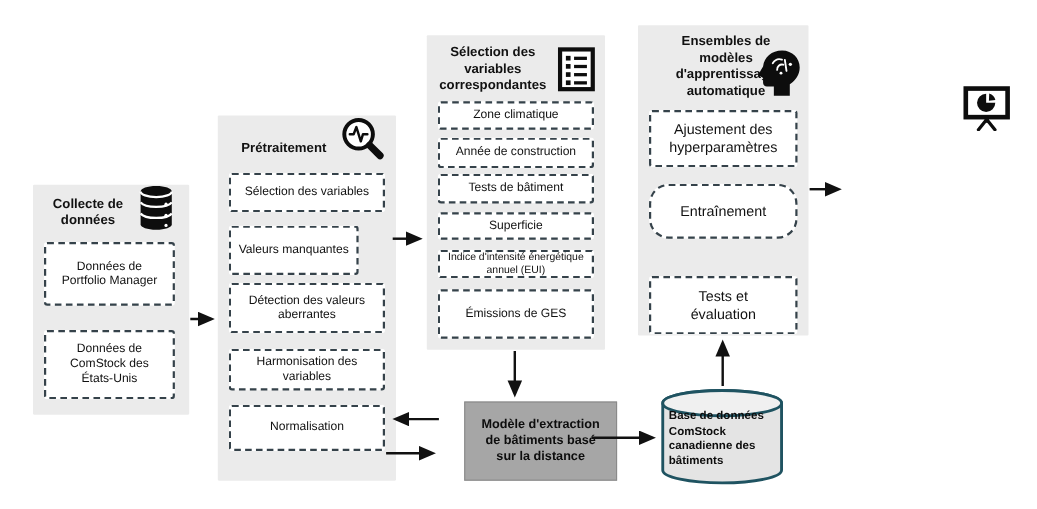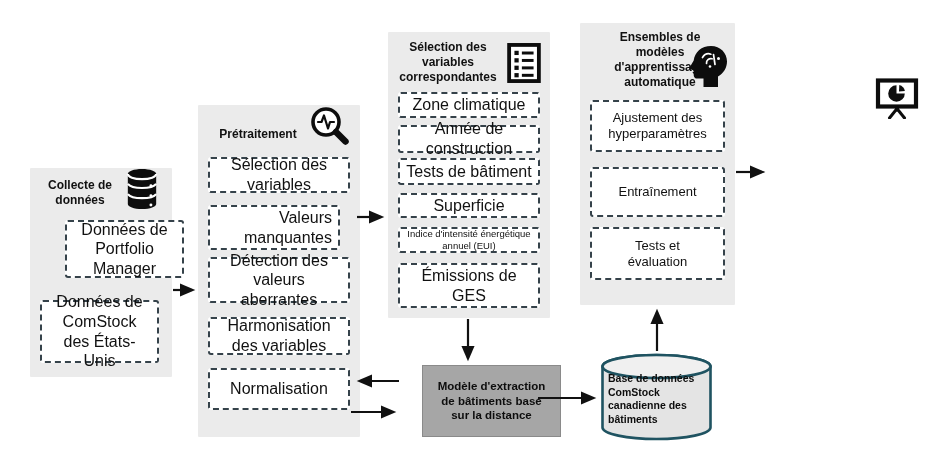--- a/index.html
+++ b/index.html
@@ -11,26 +11,26 @@
     position:absolute;background:#ebebeb;border-radius:1px;
   }
   .stage-title{
     position:absolute;font-weight:bold;font-size:12px;line-height:1.25;
     text-align:center;color:#111;
   }
   .icon{position:absolute;}
   .node{
     position:absolute;background:#ffffff;border:2px dashed #35424a;border-radius:3px;
     display:flex;align-items:center;justify-content:center;text-align:center;
-    font-size:16px;line-height:1.22;color:#111;padding:2px 6px;box-sizing:border-box;
+    font-size:11px;line-height:1.22;color:#111;padding:2px 6px;box-sizing:border-box;
   }
   .c1 .node{padding:2px 14px;}
   .n-detection{padding:2px 12px;}
   .c4 .node,.c5 .node{font-size:13px;}
-  .n-tests{padding:2px 24px;}
+  .n-tests{padding:2px 24px;margin-top:24px;}
   .n-groupe{padding:2px 17px;}
   .n-eui{font-size:9.5px;line-height:1.3;}
   .extraction{
     position:absolute;left:398px;top:365px;width:139px;height:72px;
     background:#a6a6a6;border:1px solid #8a8a8a;box-sizing:border-box;
     display:flex;align-items:center;justify-content:center;text-align:center;
     font-weight:bold;font-size:11.5px;line-height:1.3;color:#0d0d0d;padding:0 14px;margin-left:24px;
   }
   .cylinder{position:absolute;left:600px;top:352px;width:113px;height:90px;}
   .cylinder-label{
@@ -40,37 +40,37 @@
   }
   .arrows{position:absolute;left:0;top:0;width:943px;height:463px;pointer-events:none;}
 </style>
 </head>
 <body>
 
 <div class="canvas">
 
   <div class="stage c1" style="left:30px;top:168px;width:142px;height:209px;">
     <div class="stage-title" style="left:6px;top:10px;width:88px;">Collecte de données</div>
-    <div class="node" style="left:10px;top:52px;width:119px;height:58px;margin-left:25px;">Données de Portfolio Manager</div>
+    <div class="node" style="left:10px;top:52px;width:119px;height:58px;">Données de Portfolio Manager</div>
     <div class="node" style="left:10px;top:132px;width:119px;height:63px;">Données de ComStock des États-Unis</div>
   </div>
   <svg class="icon" style="left:126px;top:168px;" width="32" height="42" viewBox="0 0 30 40">
     <path d="M15 1C7.3 1 1.5 3.1 1.5 5.8v28.4C1.5 36.9 7.3 39 15 39s13.5-2.1 13.5-4.8V5.8C28.5 3.1 22.7 1 15 1z" fill="#0d0d0d"></path>
     <path d="M1.5 5.8C1.5 8.5 7.3 10.6 15 10.6s13.5-2.1 13.5-4.8" stroke="#ffffff" stroke-width="2" fill="none"></path>
     <path d="M1.5 15.2c1.8 2.4 7.2 3.9 13.5 3.9s11.7-1.5 13.5-3.9" stroke="#ffffff" stroke-width="2" fill="none"></path>
     <path d="M1.5 24.8c1.8 2.4 7.2 3.9 13.5 3.9s11.7-1.5 13.5-3.9" stroke="#ffffff" stroke-width="2" fill="none"></path>
     <circle cx="23.5" cy="16.8" r="1.4" fill="#ffffff"></circle>
     <circle cx="23.5" cy="26.4" r="1.4" fill="#ffffff"></circle>
     <circle cx="23.5" cy="35.2" r="1.4" fill="#ffffff"></circle>
   </svg>
 
   <div class="stage c2" style="left:198px;top:105px;width:162px;height:332px;">
     <div class="stage-title" style="left:10px;top:22px;width:100px;">Prétraitement</div>
     <div class="node" style="left:10px;top:52px;width:142px;height:36px;">Sélection des variables</div>
-    <div class="node" style="left:10px;top:100px;width:132px;height:45px;text-align:right;">Valeurs manquantes</div>
+    <div class="node" style="left:10px;top:100px;width:118px;height:45px;text-align:right;">Valeurs manquantes</div>
     <div class="node n-detection" style="left:10px;top:152px;width:142px;height:46px;">Détection des valeurs aberrantes</div>
     <div class="node" style="left:10px;top:212px;width:142px;height:38px;">Harmonisation des variables</div>
     <div class="node" style="left:10px;top:263px;width:142px;height:42px;">Normalisation</div>
   </div>
   <svg class="icon" style="left:308px;top:105px;" width="44" height="44" viewBox="0 0 44 44">
     <circle cx="18" cy="17" r="13" fill="#ffffff" stroke="#0d0d0d" stroke-width="3.6"></circle>
     <polyline points="10,17 13.5,17 16,10.5 20,23.5 22,17 26,17" fill="none" stroke="#0d0d0d" stroke-width="2.2" stroke-linejoin="round" stroke-linecap="round"></polyline>
     <line x1="28" y1="27" x2="37.5" y2="36.5" stroke="#0d0d0d" stroke-width="6.5" stroke-linecap="round"></line>
   </svg>
 
@@ -91,21 +91,21 @@
       <rect x="14" y="15.2" width="11" height="2.8" fill="#0d0d0d"></rect>
     <rect x="7" y="21.5" width="4" height="4" fill="#0d0d0d"></rect>
       <rect x="14" y="22.2" width="11" height="2.8" fill="#0d0d0d"></rect>
     <rect x="7" y="28.5" width="4" height="4" fill="#0d0d0d"></rect>
       <rect x="14" y="29.2" width="11" height="2.8" fill="#0d0d0d"></rect>
   </svg>
 
   <div class="stage c4" style="left:580px;top:23px;width:155px;height:282px;">
     <div class="stage-title" style="left:4px;top:7px;width:104px;margin-left:24px;">Ensembles de modèles d'apprentissage automatique</div>
     <div class="node" style="left:10px;top:77px;width:135px;height:52px;">Ajustement des hyperparamètres</div>
-    <div class="node" style="left:10px;top:144px;width:135px;height:50px;">Entraînement</div>
+    <div class="node" style="left:10px;top:144px;width:135px;height:50px;border-radius:18px;">Entraînement</div>
     <div class="node n-tests" style="left:10px;top:204px;width:135px;height:53px;">Tests et évaluation</div>
   </div>
   <svg class="icon" style="left:685px;top:44px;" width="46" height="44" viewBox="0 0 46 44">
     <path d="M26 2C16.5 2 9.8 8 8.7 16.5L4 24.5l4.7 2.1v4.6c0 1.9 1.6 3.4 3.5 3.4h6.3v8.4h14.5V32.6c5.5-3.4 9-9 9-15.2C42 9.2 35.4 2 26 2z" fill="#0d0d0d"></path>
     <path d="M17.5 13.5c2-3.2 5.2-4.4 8.4-3.3" stroke="#ffffff" stroke-width="1.7" fill="none" stroke-linecap="round"></path>
     <path d="M21.5 19.5c-.3-3 2.4-5.5 5.6-4.7" stroke="#ffffff" stroke-width="1.7" fill="none" stroke-linecap="round"></path>
     <path d="M28.5 10.5l1.5 10" stroke="#ffffff" stroke-width="1.7" stroke-linecap="round"></path>
     <circle cx="33.5" cy="14.5" r="1.5" fill="#ffffff"></circle>
     <circle cx="25" cy="22.5" r="1.3" fill="#ffffff"></circle>
   </svg>

